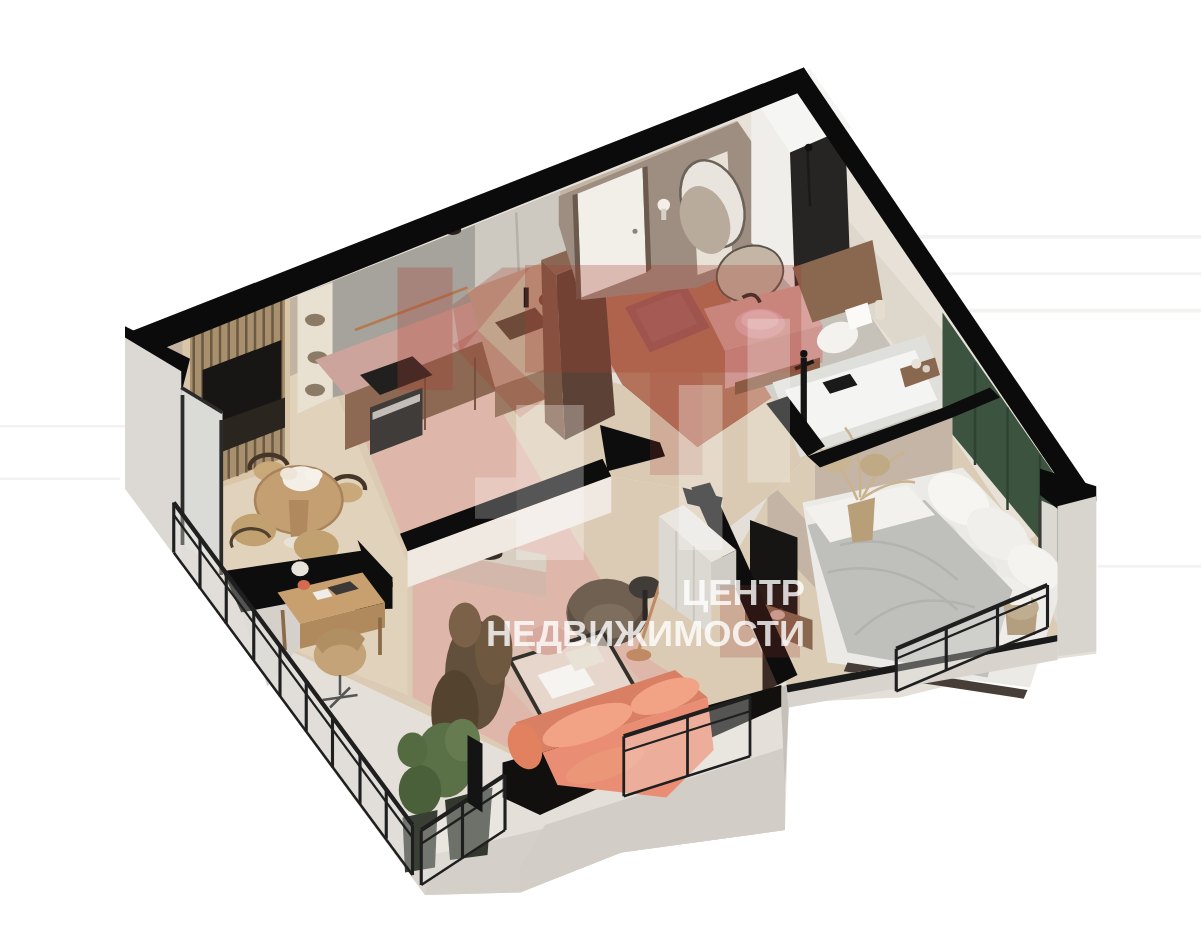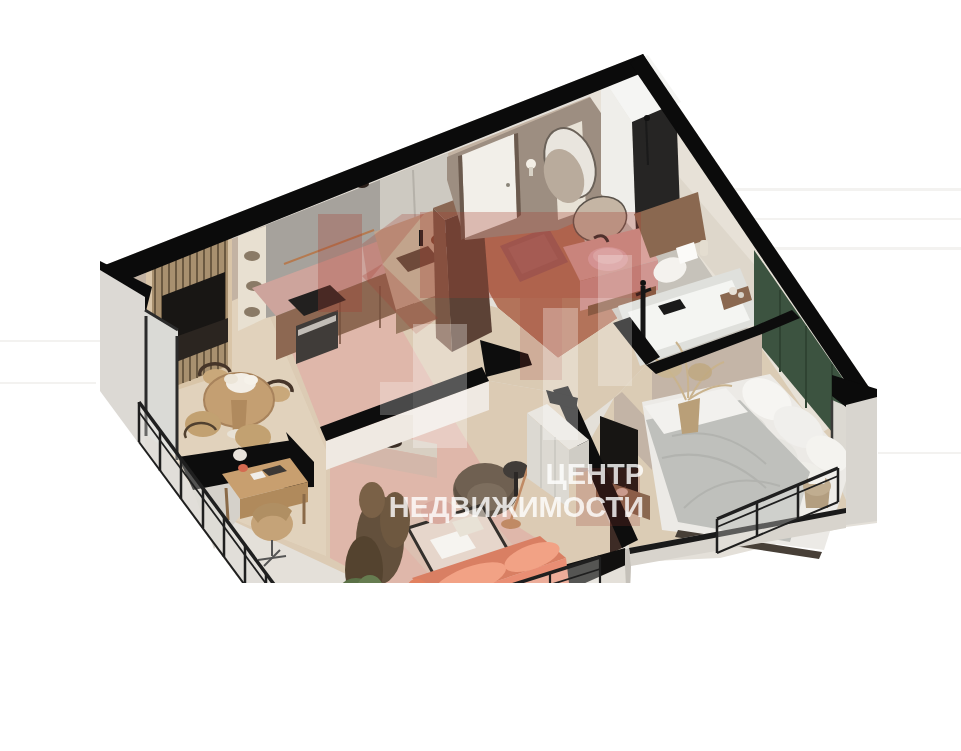--- a/index.html
+++ b/index.html
@@ -1,16 +1,16 @@
 <!DOCTYPE html>
 <html><head>
 <meta charset="utf-8">
 <style>
 html,body{margin:0;padding:0;background:#ffffff;}
-#stage{position:relative;width:961px;height:583px;overflow:hidden;background:#fff;font-family:"Liberation Sans", sans-serif;}
+#stage{position:relative;width:961px;height:751px;overflow:hidden;background:#fff;font-family:"Liberation Sans", sans-serif;}
 </style>
 </head>
 <body>
 <div id="stage">
 <svg width="961" height="751" viewBox="0 0 961 751">
 
 <rect x="0" y="0" width="961" height="751" fill="#ffffff"></rect>
 
 <g fill="#f3f2f0">
         <rect x="620" y="188" width="341" height="3"></rect>

